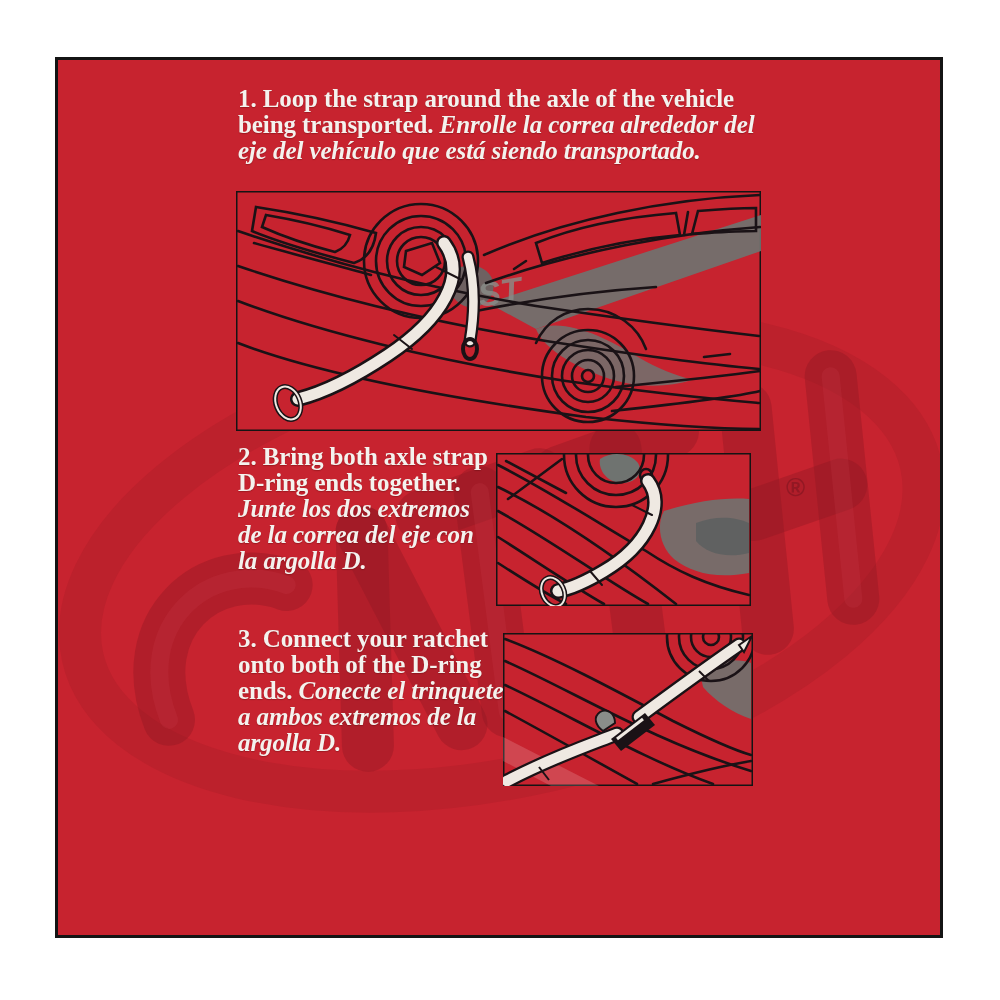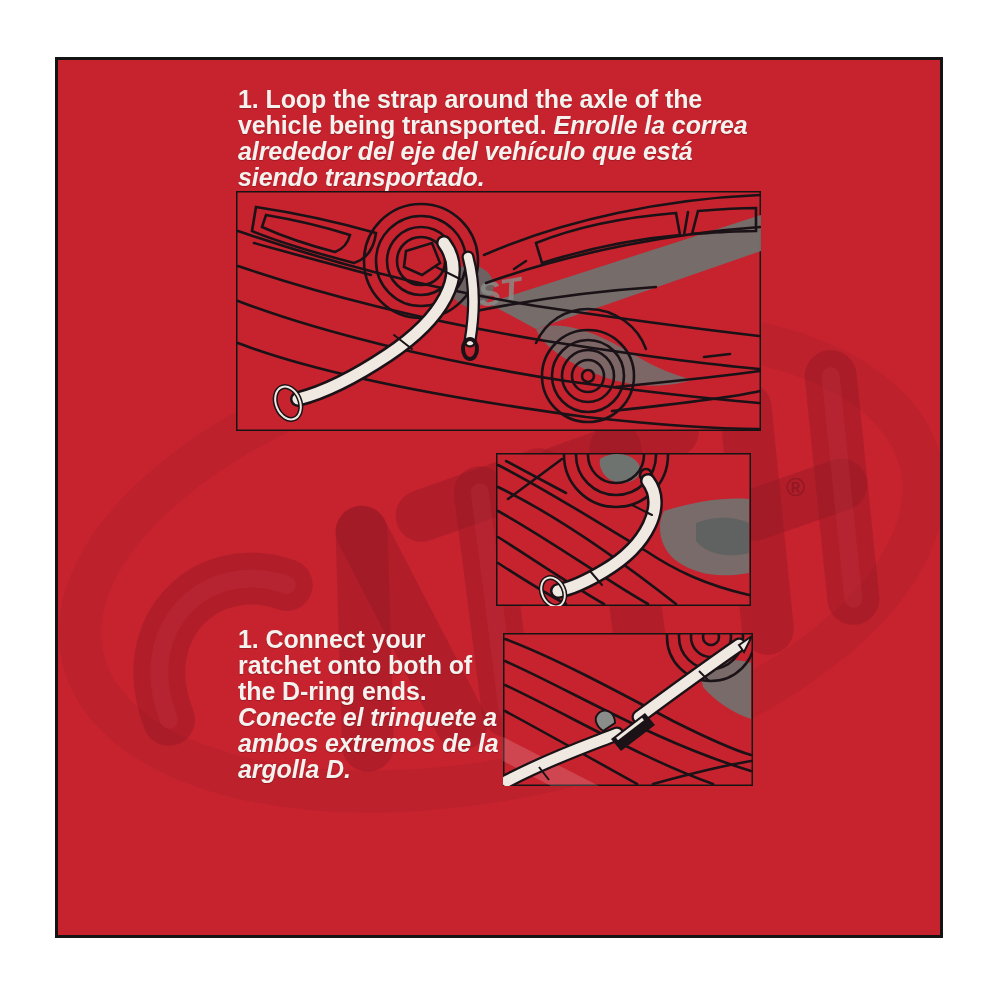--- a/index.html
+++ b/index.html
@@ -3,21 +3,21 @@
 <meta charset="utf-8">
 <style>
   html,body{margin:0;padding:0;background:#ffffff;}
   .page{position:relative;width:1000px;height:1000px;background:#ffffff;overflow:hidden;
         font-family:"Liberation Sans",sans-serif;}
   .label{position:absolute;left:55px;top:57px;width:882px;height:875px;
          background:#c7232f;border:3px solid #141414;overflow:hidden;}
   .wm{position:absolute;left:0;top:0;z-index:0;pointer-events:none;}
   .step{position:absolute;z-index:2;margin:0;color:#f4f2ee;font-weight:700;
         font-size:25px;line-height:26px;letter-spacing:-0.1px;
-        text-shadow:0 1px 1px rgba(80,10,10,.35);}
+        text-shadow:0 1px 1px rgba(80,10,10,.35);font-family:Liberation Serif, serif;}
   .step .es{font-style:italic;}
   .step .es::before{content:" ";}
   .s1{left:180px;top:26px;width:535px;}
   .s2{left:180px;top:384px;width:255px;}
   .s3{left:180px;top:566px;width:270px;}
   .s4{left:180px;top:741px;width:548px;}
   .illo{position:absolute;z-index:1;}
   .i1{left:178px;top:131px;}
   .i2{left:438px;top:393px;}
   .i3{left:445px;top:573px;}
@@ -99,20 +99,21 @@
         <path d="M232,66 C240,96 238,126 234,150" stroke="#1a1216" stroke-width="13"></path>
         <path d="M232,66 C240,96 238,126 234,150" stroke="#efe9e2" stroke-width="8.5"></path>
         <ellipse cx="52" cy="212" rx="12" ry="17" stroke="#1a1216" stroke-width="5" transform="rotate(-22 52 212)"></ellipse>
         <ellipse cx="52" cy="212" rx="12" ry="17" stroke="#efe9e2" stroke-width="2" transform="rotate(-22 52 212)"></ellipse>
         <ellipse cx="234" cy="158" rx="7" ry="10" stroke="#1a1216" stroke-width="4"></ellipse>
         <path d="M200,76 L224,88" stroke="#1a1216" stroke-width="2"></path>
         <path d="M158,144 L176,158" stroke="#1a1216" stroke-width="2"></path>
       </g>
     </svg>
 
+    <p class="step s2"><span>2. Bring both axle strap D-ring ends together.</span><span class="es">Junte los dos extremos de la correa del eje con la argolla D.</span></p>
 
     <svg class="illo i2" width="255" height="153" viewBox="0 0 255 153">
       <rect x="0" y="0" width="255" height="153" fill="#c7232f" stroke="#141414" stroke-width="3"></rect>
       <path d="M168,58 C200,48 230,44 253,46 L253,120 C220,126 196,120 178,106 C164,94 160,72 168,58 Z" fill="#6f7370" opacity=".9"></path>
       <path d="M200,70 C220,62 240,64 253,70 L253,100 C230,106 210,100 200,88 Z" fill="#5d6160" opacity=".9"></path>
       <path d="M104,6 C116,-2 134,0 142,10 C148,20 140,30 126,30 C112,30 102,18 104,6 Z" fill="#6f7370"></path>
       <g fill="none" stroke="#1a1216" stroke-width="2.6" stroke-linecap="round">
         <path d="M2,34 C60,62 120,104 180,151"></path>
         <path d="M2,58 C56,88 108,126 152,151"></path>
         <path d="M2,12 C46,34 96,66 150,98 C180,118 210,132 253,142"></path>
@@ -128,21 +129,21 @@
       <g fill="none" stroke-linecap="round">
         <path d="M152,28 C170,52 152,92 108,118 C88,130 72,136 62,138" stroke="#1a1216" stroke-width="16"></path>
         <path d="M152,28 C170,52 152,92 108,118 C88,130 72,136 62,138" stroke="#efe9e2" stroke-width="11"></path>
         <ellipse cx="57" cy="139" rx="11" ry="15" stroke="#1a1216" stroke-width="5" transform="rotate(-25 57 139)"></ellipse>
         <ellipse cx="57" cy="139" rx="11" ry="15" stroke="#efe9e2" stroke-width="2" transform="rotate(-25 57 139)"></ellipse>
         <path d="M136,52 L156,62" stroke="#1a1216" stroke-width="2"></path>
         <path d="M94,118 L106,132" stroke="#1a1216" stroke-width="2"></path>
       </g>
     </svg>
 
-    <p class="step s3"><span>1. Connect your ratchet onto both of the D-ring ends.</span><span class="es">Conecte el trinquete a ambos extremos de la argolla D.</span></p>
+    <p class="step s3"><span>3. Connect your ratchet onto both of the D-ring ends.</span><span class="es">Conecte el trinquete a ambos extremos de la argolla D.</span></p>
 
     <svg class="illo i3" width="250" height="153" viewBox="0 0 250 153">
       <rect x="0" y="0" width="250" height="153" fill="#c7232f" stroke="#141414" stroke-width="3"></rect>
       <path d="M196,34 C218,26 238,26 248,30 L248,86 C230,80 212,68 200,54 Z" fill="#6f7370" opacity=".9"></path>
       <path d="M0,104 L96,153 L48,153 L0,128 Z" fill="#ffffff" opacity=".16"></path>
       <g fill="none" stroke="#1a1216" stroke-width="2.6" stroke-linecap="round">
         <path d="M2,28 C70,58 150,108 248,138"></path>
         <path d="M2,52 C66,82 140,126 210,151"></path>
         <path d="M2,6 C50,24 110,56 170,88 C210,108 234,118 248,122"></path>
         <path d="M2,78 C50,104 100,132 134,151"></path>

